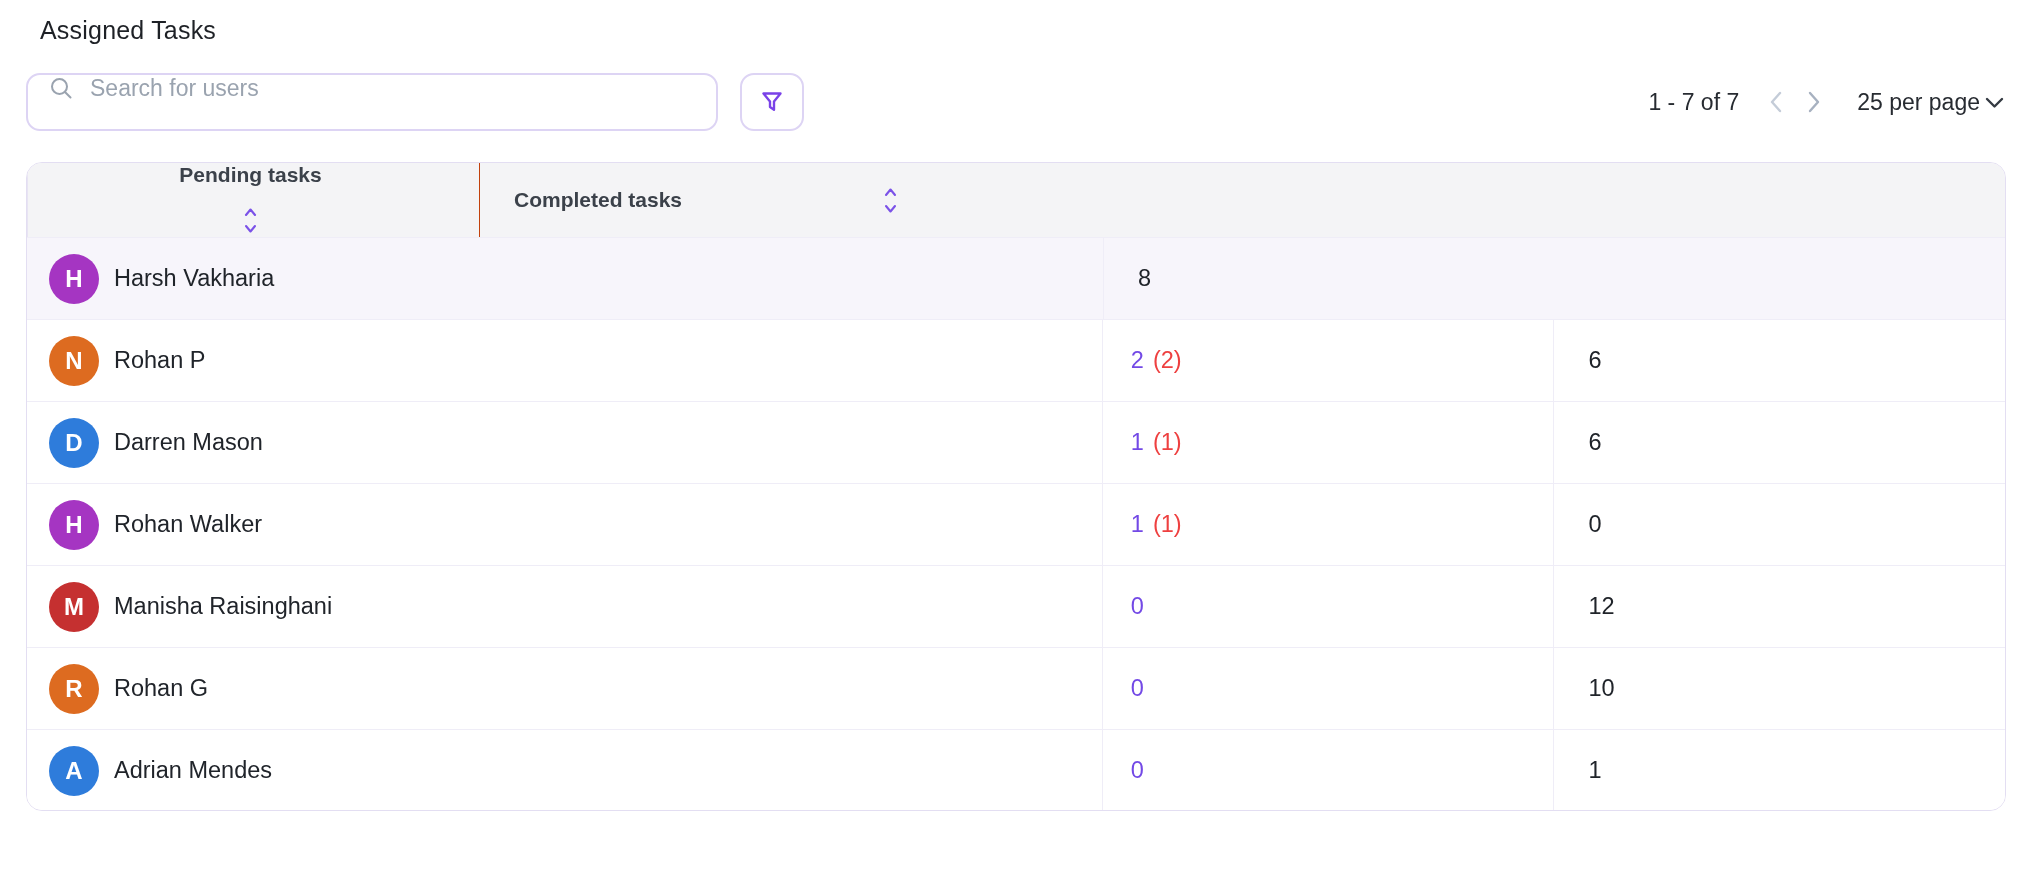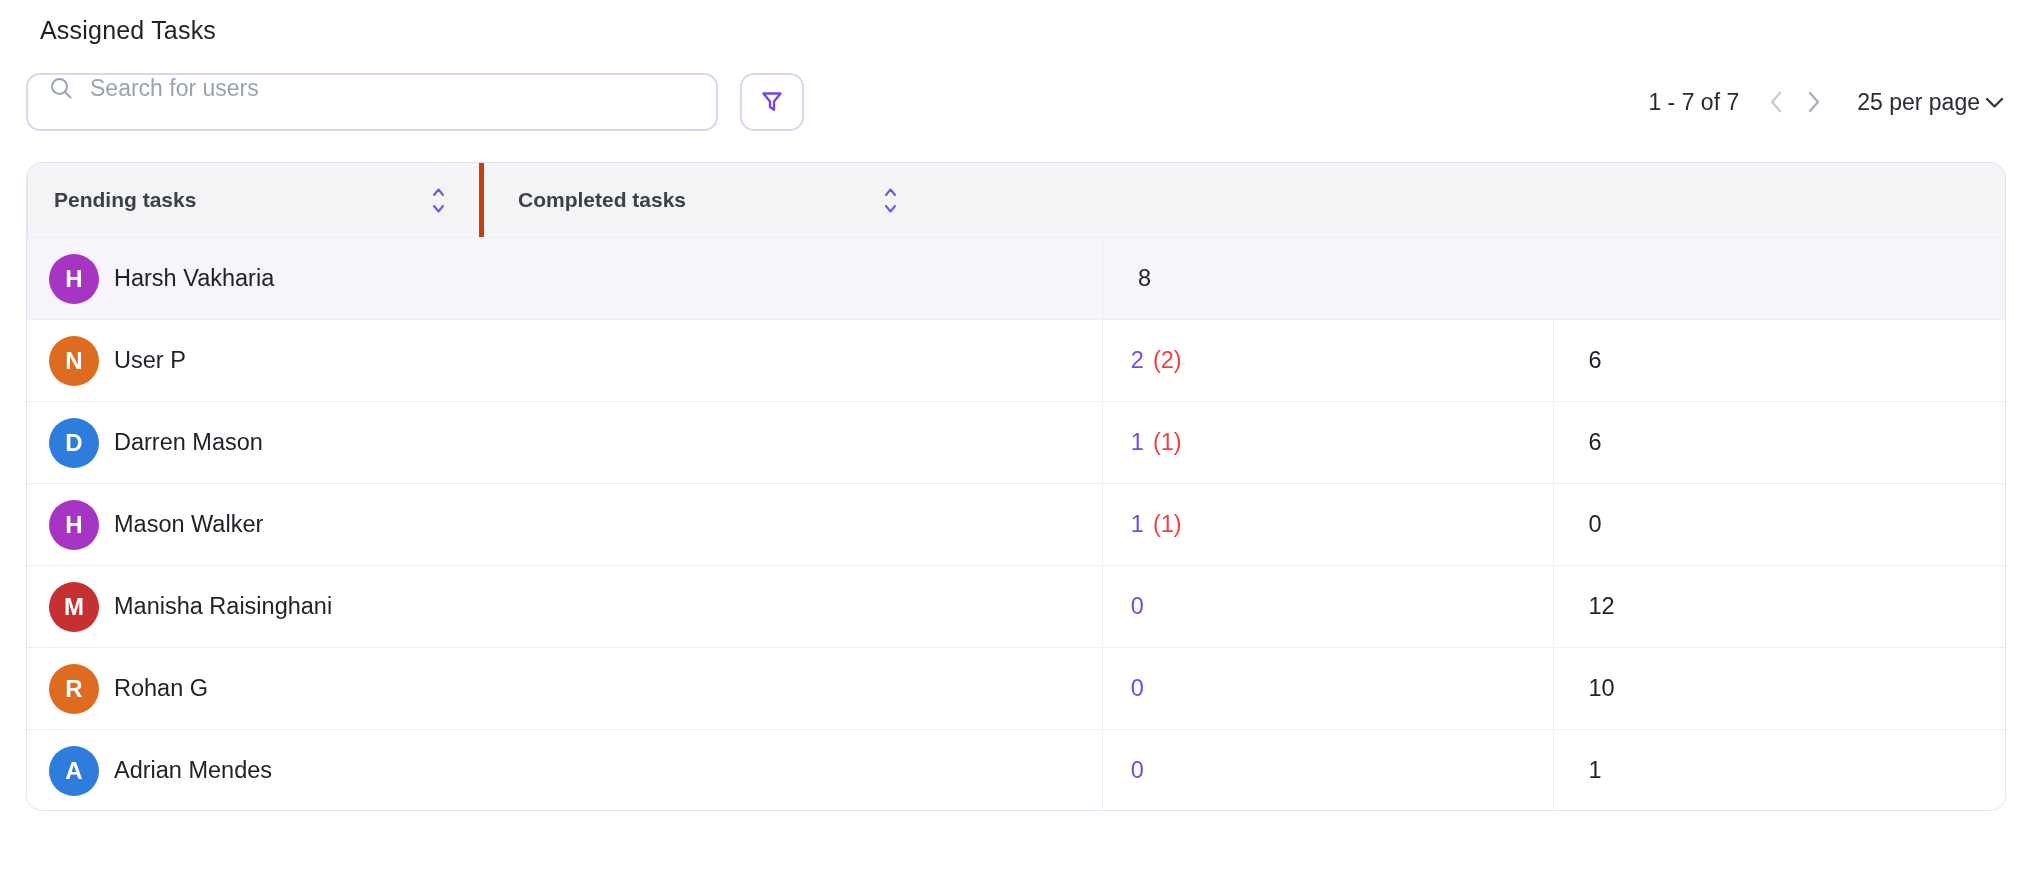--- a/index.html
+++ b/index.html
@@ -32,22 +32,22 @@
 
   .table { position:absolute; left:26px; top:162px; width:1980px; height:649px;
     border:1px solid #e3def2; border-radius:16px; overflow:hidden; background:#fff; }
   .thead { display:flex; height:74px; background:#f4f4f6; }
   .th { display:flex; align-items:center; justify-content:space-between;
     font-size:21px; font-weight:700; color:#3b414a; cursor:pointer; }
   .col-user { width:1076px; }
   .col-pending { width:452px; }
   .col-completed { width:452px; }
   .th.col-user { padding:0 32px 0 28px; }
-  .th.col-pending { padding:0 32px 0 26px; border-left:1px solid #e8e4f3; }
-  .th.col-completed { padding:0 32px 0 34px; border-left:5px solid #c2410c; }
+  .th.col-pending { padding:0 32px 0 26px; border-left:1px solid #e8e4f3;flex-direction:column; }
+  .th.col-completed { padding:0 32px 0 34px; border-left:1px solid #c2410c; }
 
   .tr { display:flex; height:82px; border-top:1px solid #efedf7; background:#fff; }
   .tr.highlighted { background:#f7f5fb; }
   .td { display:flex; align-items:center; font-size:23.5px; color:#20242a; }
   .td.col-user { padding:0 28px 0 22px; gap:15px; }
   .td.col-pending { padding:0 28px; border-left:1px solid #efedf7; position:relative; }
   .td.col-completed { padding:0 34px; border-left:1px solid #efedf7; }
 
   .avatar { width:50px; height:50px; border-radius:50%; color:#fff; font-size:24px;
     font-weight:700; display:flex; align-items:center; justify-content:center;
@@ -155,21 +155,21 @@
     <div class="td col-completed">
       <span>8</span>
     </div>
   </div>
 
   <div class="tr">
     <div class="td col-user">
       <span class="avatar" style="background: rgb(221, 107, 32);">
         <span>N</span>
       </span>
-      <span>User P</span>
+      <span>Rohan P</span>
     </div>
     <div class="td col-pending">
       <span class="pending-count">2</span>
       <span class="overdue-count">(2)</span>
 
     </div>
     <div class="td col-completed">
       <span>6</span>
     </div>
   </div>
@@ -189,21 +189,21 @@
     <div class="td col-completed">
       <span>6</span>
     </div>
   </div>
 
   <div class="tr">
     <div class="td col-user">
       <span class="avatar" style="background: rgb(165, 53, 194);">
         <span>H</span>
       </span>
-      <span>Mason Walker</span>
+      <span>Rohan Walker</span>
     </div>
     <div class="td col-pending">
       <span class="pending-count">1</span>
       <span class="overdue-count">(1)</span>
 
     </div>
     <div class="td col-completed">
       <span>0</span>
     </div>
   </div>

